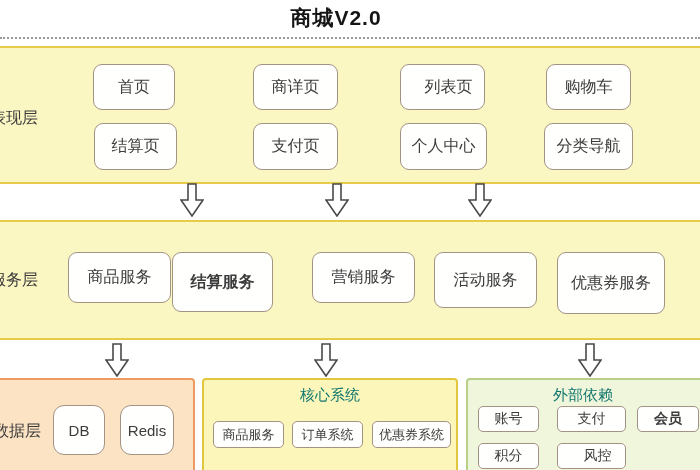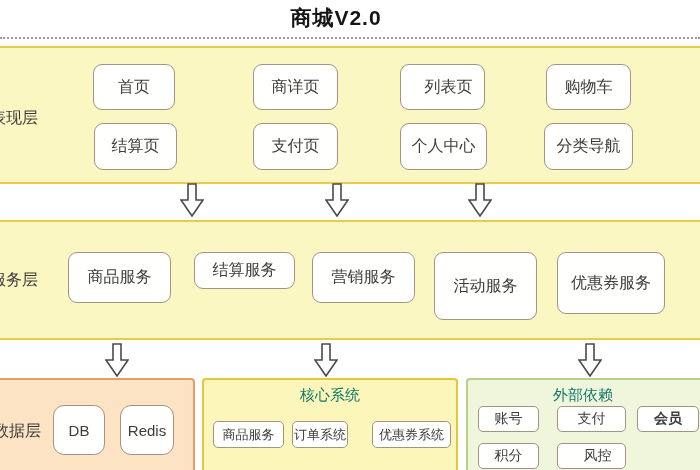--- a/index.html
+++ b/index.html
@@ -73,44 +73,44 @@
     <path d="M8 1 H16 V17 H23 L12 33 L1 17 H8 Z" fill="#ffffff" stroke="#4a4a4a" stroke-width="1.6"></path>
   </svg>
 <svg class="abs arrow" style="left:468px;top:183px;" viewBox="0 0 24 34">
     <path d="M8 1 H16 V17 H23 L12 33 L1 17 H8 Z" fill="#ffffff" stroke="#4a4a4a" stroke-width="1.6"></path>
   </svg>
 
 <div class="abs band band-service"></div>
 <div class="abs layer-label" style="left:-10px;top:270px;">服务层</div>
 
 <div class="abs node" style="left:68px;top:252px;width:103px;height:51px;">商品服务</div>
-<div class="abs node" style="left:194px;top:252px;width:101px;height:37px;">结算服务</div>
+<div class="abs node" style="left:172px;top:252px;width:101px;height:60px;font-weight:bold;">结算服务</div>
 <div class="abs node" style="left:312px;top:252px;width:103px;height:51px;">营销服务</div>
-<div class="abs node" style="left:434px;top:252px;width:103px;height:68px;">活动服务</div>
+<div class="abs node" style="left:434px;top:252px;width:103px;height:56px;">活动服务</div>
 <div class="abs node" style="left:557px;top:252px;width:108px;height:62px;">优惠券服务</div>
 
 <svg class="abs arrow" style="left:105px;top:343px;" viewBox="0 0 24 34">
     <path d="M8 1 H16 V17 H23 L12 33 L1 17 H8 Z" fill="#ffffff" stroke="#4a4a4a" stroke-width="1.6"></path>
   </svg>
 <svg class="abs arrow" style="left:314px;top:343px;" viewBox="0 0 24 34">
     <path d="M8 1 H16 V17 H23 L12 33 L1 17 H8 Z" fill="#ffffff" stroke="#4a4a4a" stroke-width="1.6"></path>
   </svg>
 <svg class="abs arrow" style="left:578px;top:343px;" viewBox="0 0 24 34">
     <path d="M8 1 H16 V17 H23 L12 33 L1 17 H8 Z" fill="#ffffff" stroke="#4a4a4a" stroke-width="1.6"></path>
   </svg>
 
 <div class="abs panel panel-data" style="left:-10px;top:378px;width:205px;height:102px;"></div>
 <div class="abs layer-label" style="left:-7px;top:421px;">数据层</div>
 <div class="abs node node-db" style="left:53px;top:405px;width:52px;height:50px;">DB</div>
 <div class="abs node node-db" style="left:120px;top:405px;width:54px;height:50px;">Redis</div>
 
 <div class="abs panel panel-core" style="left:202px;top:378px;width:256px;height:102px;"></div>
 <div class="abs panel-title" style="left:202px;top:386px;width:256px;">核心系统</div>
 <div class="abs node node-sm" style="left:213px;top:421px;width:71px;height:27px;">商品服务</div>
-<div class="abs node node-sm" style="left:292px;top:421px;width:56px;height:27px;font-family:Liberation Serif, serif;">订单系统</div>
+<div class="abs node node-sm" style="left:292px;top:421px;width:71px;height:27px;font-family:Liberation Serif, serif;">订单系统</div>
 <div class="abs node node-sm" style="left:372px;top:421px;width:79px;height:27px;">优惠券系统</div>
 
 <div class="abs panel panel-external" style="left:466px;top:378px;width:246px;height:102px;"></div>
 <div class="abs panel-title" style="left:466px;top:386px;width:234px;">外部依赖</div>
 <div class="abs node node-sm" style="left:478px;top:406px;width:61px;height:26px;font-size:14px;">账号</div>
 <div class="abs node node-sm" style="left:557px;top:406px;width:69px;height:26px;font-size:14px;">支付</div>
 <div class="abs node node-sm" style="left:637px;top:406px;width:62px;height:26px;font-size:14px;font-weight:bold;">会员</div>
 <div class="abs node node-sm" style="left:478px;top:443px;width:61px;height:26px;font-size:14px;">积分</div>
 <div class="abs node node-sm" style="left:557px;top:443px;width:69px;height:26px;font-size:14px;padding-left:12px;">风控</div>
 

